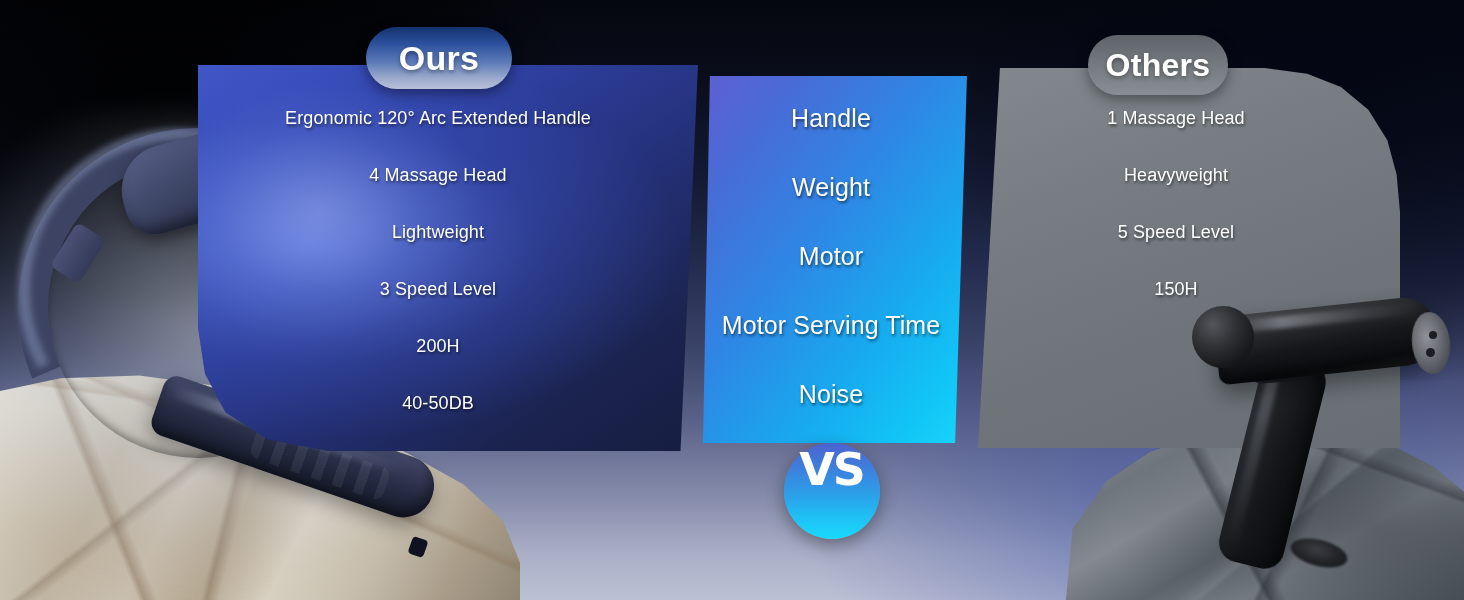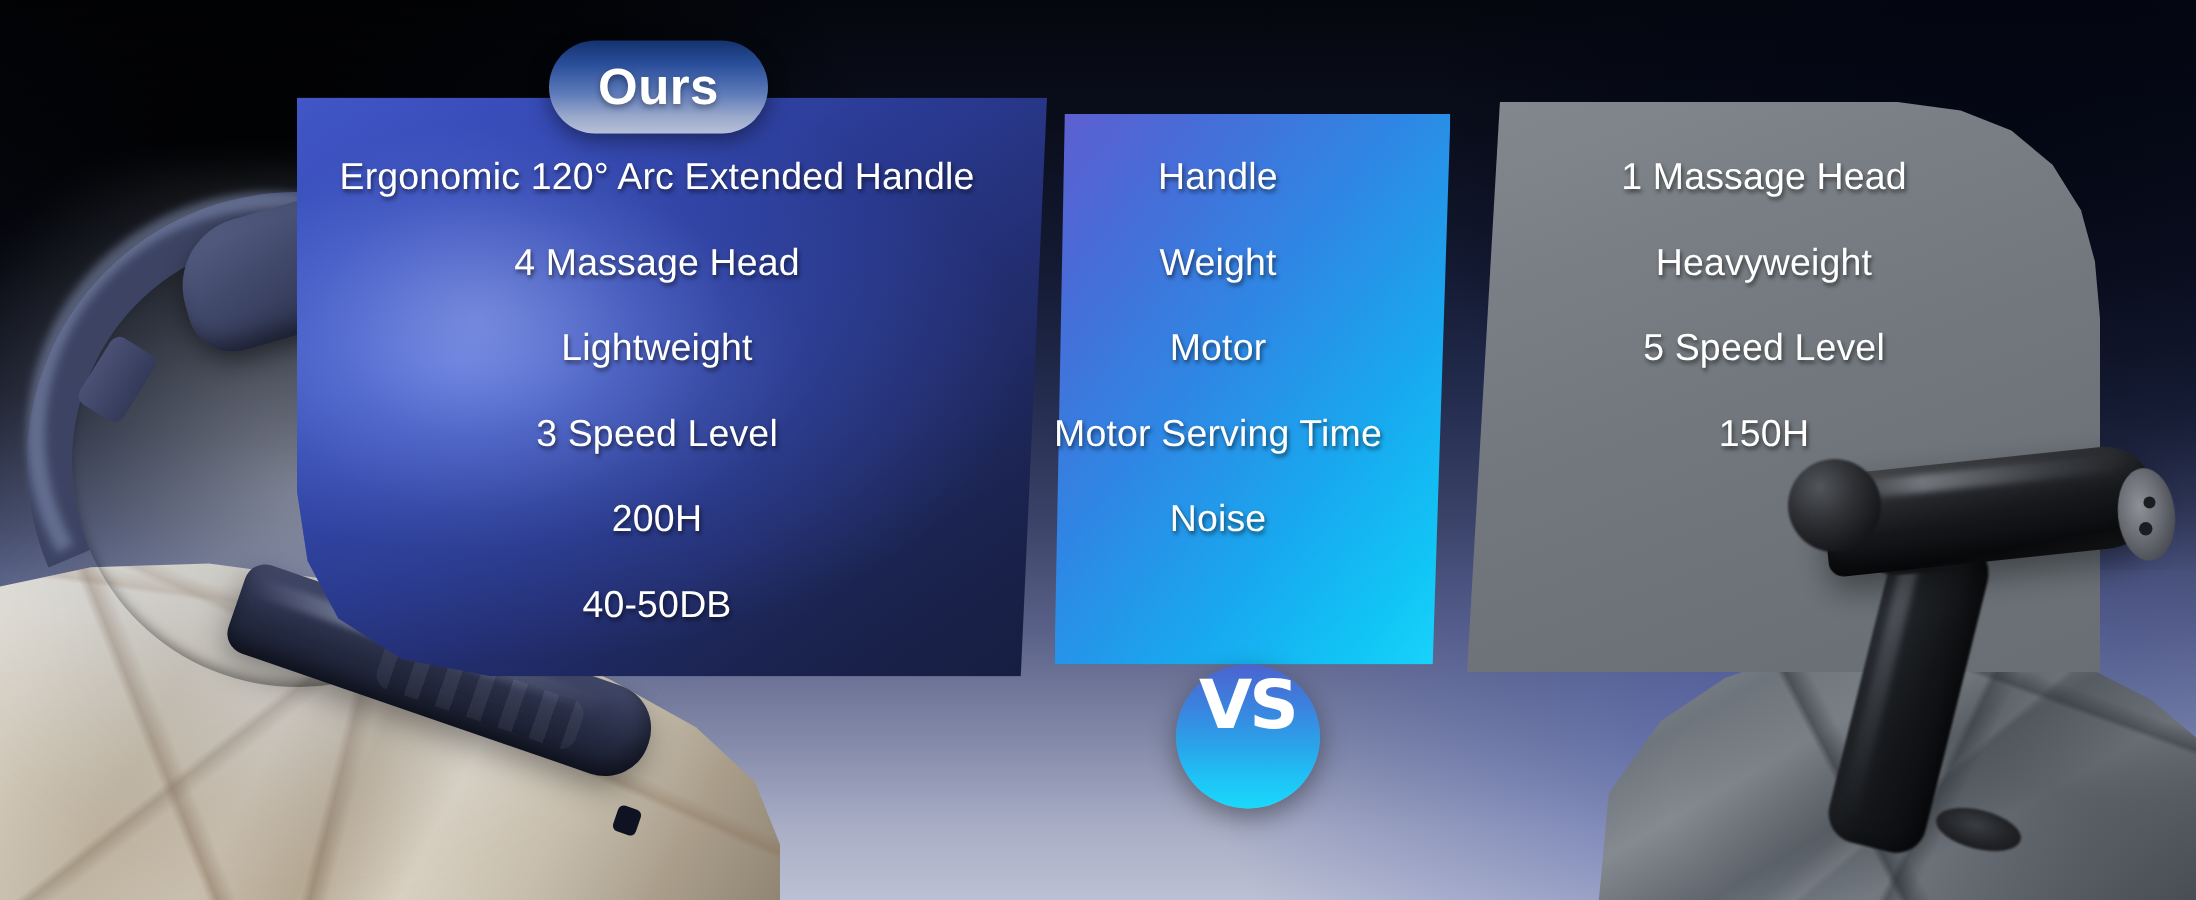--- a/index.html
+++ b/index.html
@@ -332,28 +332,28 @@
     display: flex;
     flex-direction: column;
     justify-content: flex-start;
   }
   .row {
     height: 57px;
     display: flex;
     align-items: center;
     justify-content: center;
     color: #ffffff;
-    font-size: 25px;
+    font-size: 18px;
     font-weight: 400;
     letter-spacing: 0.1px;
     white-space: nowrap;
     text-shadow: 1px 2px 3px rgba(0,0,0,0.55);
   }
   .rows-ours  { left: 198px; top: 90px; width: 480px; }
-  .rows-mid   { left: 681px; top: 90px; width: 262px; }
+  .rows-mid   { left: 700px; top: 90px; width: 262px; gap: 12px; }
   .rows-others{ left: 976px; top: 90px; width: 400px; }
   .row-mid { font-size: 25px; }
 
   
   .badge {
     position: absolute;
     display: flex;
     align-items: center;
     justify-content: center;
     border-radius: 999px;
@@ -460,18 +460,19 @@
   </div>
 
   <div class="rows rows-others">
     <div class="row">1 Massage Head</div>
     <div class="row">Heavyweight</div>
     <div class="row">5 Speed Level</div>
     <div class="row">150H</div>
   </div>
 
   <div class="badge badge-ours">Ours</div>
+  <div class="badge badge-others">Others</div>
 
   <div class="vs-badge">
     <span class="vs-text">VS</span>
   </div>
 
 </div>
 
 </body></html>

